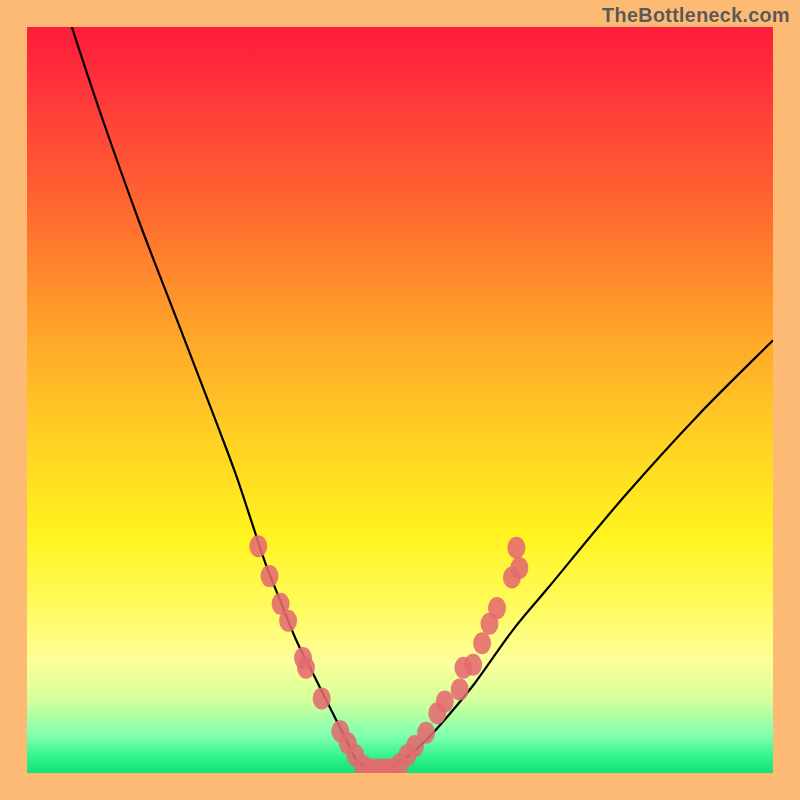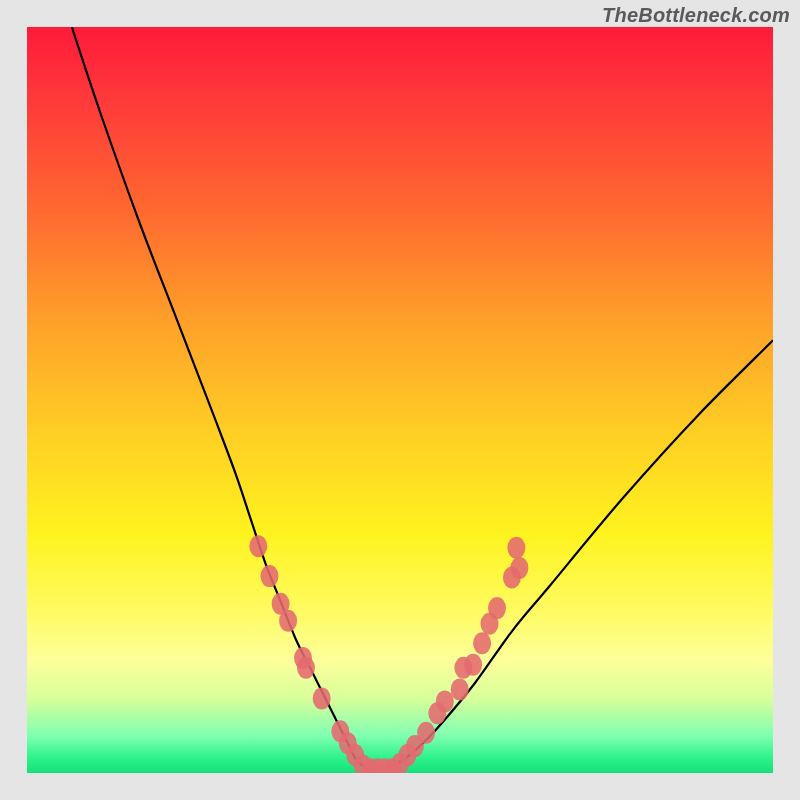--- a/index.html
+++ b/index.html
@@ -9,22 +9,21 @@
     height: 800px;
     background: #000;
     overflow: hidden;
   }
   .frame {
     position: absolute;
     left: 0;
     top: 0;
     width: 800px;
     height: 800px;
-    background: #e5e5e5;
-    font-style: italic;
+    background: #fdba74;
   }
   .plot-area {
     position: absolute;
     left: 27px;
     top: 27px;
     width: 746px;
     height: 746px;
     background: linear-gradient(to bottom,
       #ff1a3a 0%,
       #ff3a3a 10%,

